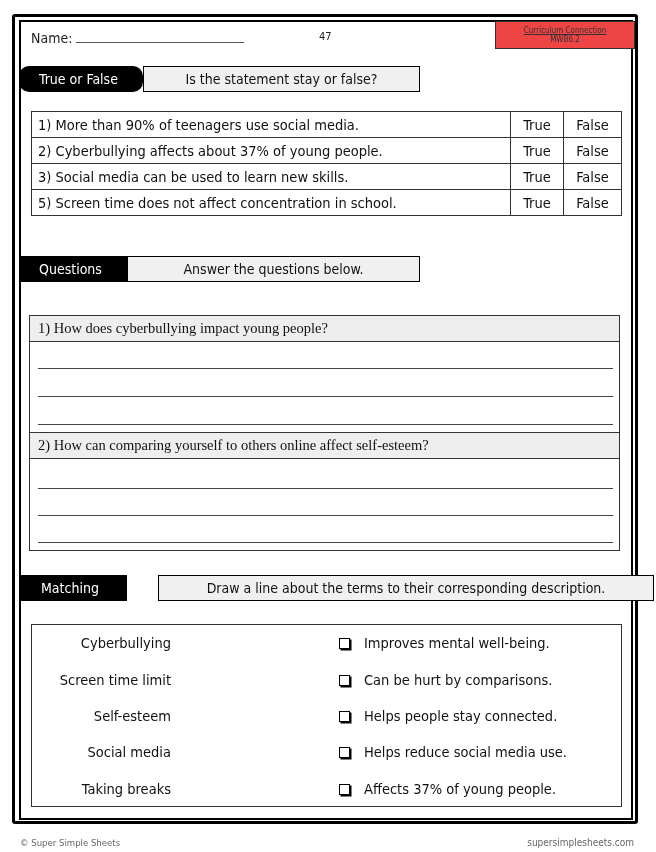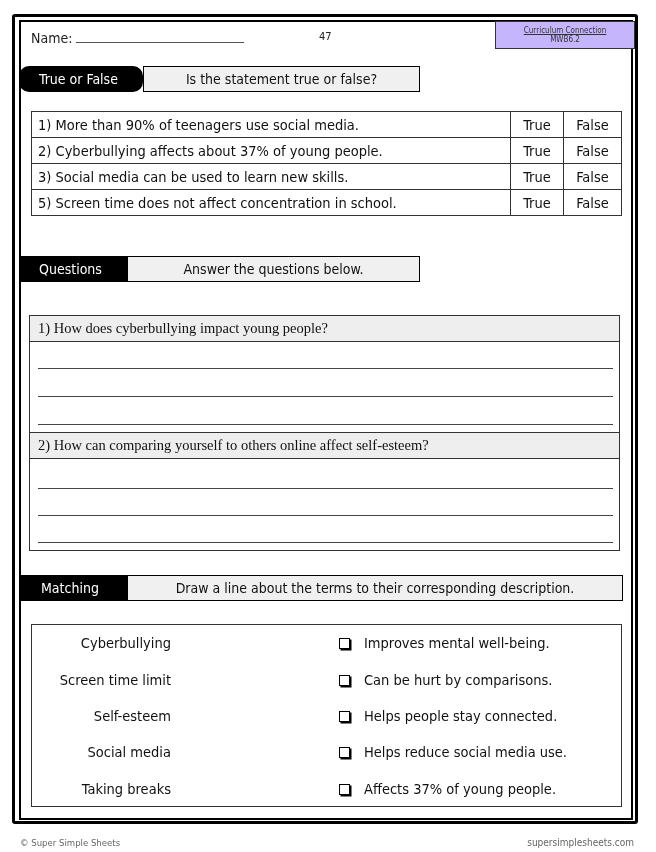--- a/index.html
+++ b/index.html
@@ -3,21 +3,21 @@
 <meta charset="utf-8">
 <style>
   html, body { margin:0; padding:0; background:#ffffff; }
   body { width:656px; height:852px; position:relative; font-family:"DejaVu Sans Condensed","DejaVu Sans", sans-serif; color:#111; overflow:hidden; }
   .frame-outer { position:absolute; left:12px; top:14px; width:626px; height:810px; border:3px solid #000; border-radius:3px; box-sizing:border-box; }
   .frame-inner { position:absolute; left:19px; top:20px; width:614px; height:800px; border:2px solid #000; box-sizing:border-box; }
   .abs { position:absolute; }
   .name-label { left:31px; top:30px; font-size:14px; color:#222; }
   .name-line { display:inline-block; width:168px; border-bottom:1px solid #555; margin-left:4px; height:12px; vertical-align:baseline; }
   .page-num { left:319px; top:30px; font-size:11px; color:#222; }
-  .curr-box { left:495px; top:21px; width:140px; height:28px; background:#c4b5fd; border:1px solid #333; box-sizing:border-box; text-align:center; font-size:8px; line-height:9px; padding-top:4px; color:#333; }
+  .curr-box { left:495px; top:21px; width:140px; height:28px; background:#ef4444; border:1px solid #333; box-sizing:border-box; text-align:center; font-size:8px; line-height:9px; padding-top:4px; color:#333; }
   .curr-title { text-decoration:underline; display:block; }
   .sec-head { position:absolute; left:19px; height:26px; display:flex; }
   .sec-tag { background:#000; color:#fff; font-size:14px; line-height:26px; padding-left:20px; box-sizing:border-box; }
   .sec-desc { background:#f0f0f0; border:1px solid #000; box-sizing:border-box; font-size:14px; line-height:24px; text-align:center; color:#111; }
   table.tf { position:absolute; left:31px; top:111px; width:591px; border-collapse:collapse; font-size:14.5px; }
   table.tf td { border:1px solid #333; height:25px; padding:0 6px; color:#111; }
   table.tf td.opt { text-align:center; width:40px; }
   .qbox { position:absolute; left:29px; width:591px; border:1px solid #333; box-sizing:border-box;font-family:Liberation Serif, serif; }
   .q-prompt { background:#eeeeee; border-bottom:1px solid #333; height:25px; line-height:25px; padding-left:8px; font-size:14.5px; }
   .ans-line { position:absolute; left:8px; right:6px; border-bottom:1px solid #444; height:0; }
@@ -38,21 +38,21 @@
   <span>Name:</span><span class="name-line"></span>
 </div>
 <div class="abs page-num">47</div>
 <div class="abs curr-box">
   <span class="curr-title">Curriculum Connection</span>
   <span>MWB6.2</span>
 </div>
 
 <div class="sec-head" style="top:66px;">
   <div class="sec-tag" style="width:124px;border-radius:10px;">True or False</div>
-  <div class="sec-desc" style="width:277px;">Is the statement true or false?</div>
+  <div class="sec-desc" style="width:277px;">Is the statement stay or false?</div>
 </div>
 
 <table class="tf">
   <tbody>
     <tr>
       <td>1) More than 90% of teenagers use social media.</td>
       <td class="opt">True</td>
       <td class="opt" style="width:45px;">False</td>
     </tr>
     <tr>
@@ -84,21 +84,21 @@
   <div class="ans-line" style="top:80px;"></div>
   <div class="ans-line" style="top:108px;"></div>
 </div>
 <div class="qbox" style="top:432px; height:119px;">
   <div class="q-prompt">2) How can comparing yourself to others online affect self-esteem?</div>
   <div class="ans-line" style="top:55px;"></div>
   <div class="ans-line" style="top:82px;"></div>
   <div class="ans-line" style="top:109px;"></div>
 </div>
 
-<div class="sec-head" style="top:575px;">
+<div class="sec-head" style="top:575px;gap:31px;">
   <div class="sec-tag" style="width:108px; padding-left:22px;">Matching</div>
   <div class="sec-desc" style="width:496px;">Draw a line about the terms to their corresponding description.</div>
 </div>
 
 <div class="match-box">
   <div class="term" style="top:10px;">Cyberbullying</div>
   <div class="term" style="top:47px;">Screen time limit</div>
   <div class="term" style="top:83px;">Self-esteem</div>
   <div class="term" style="top:119px;">Social media</div>
   <div class="term" style="top:156px;">Taking breaks</div>

